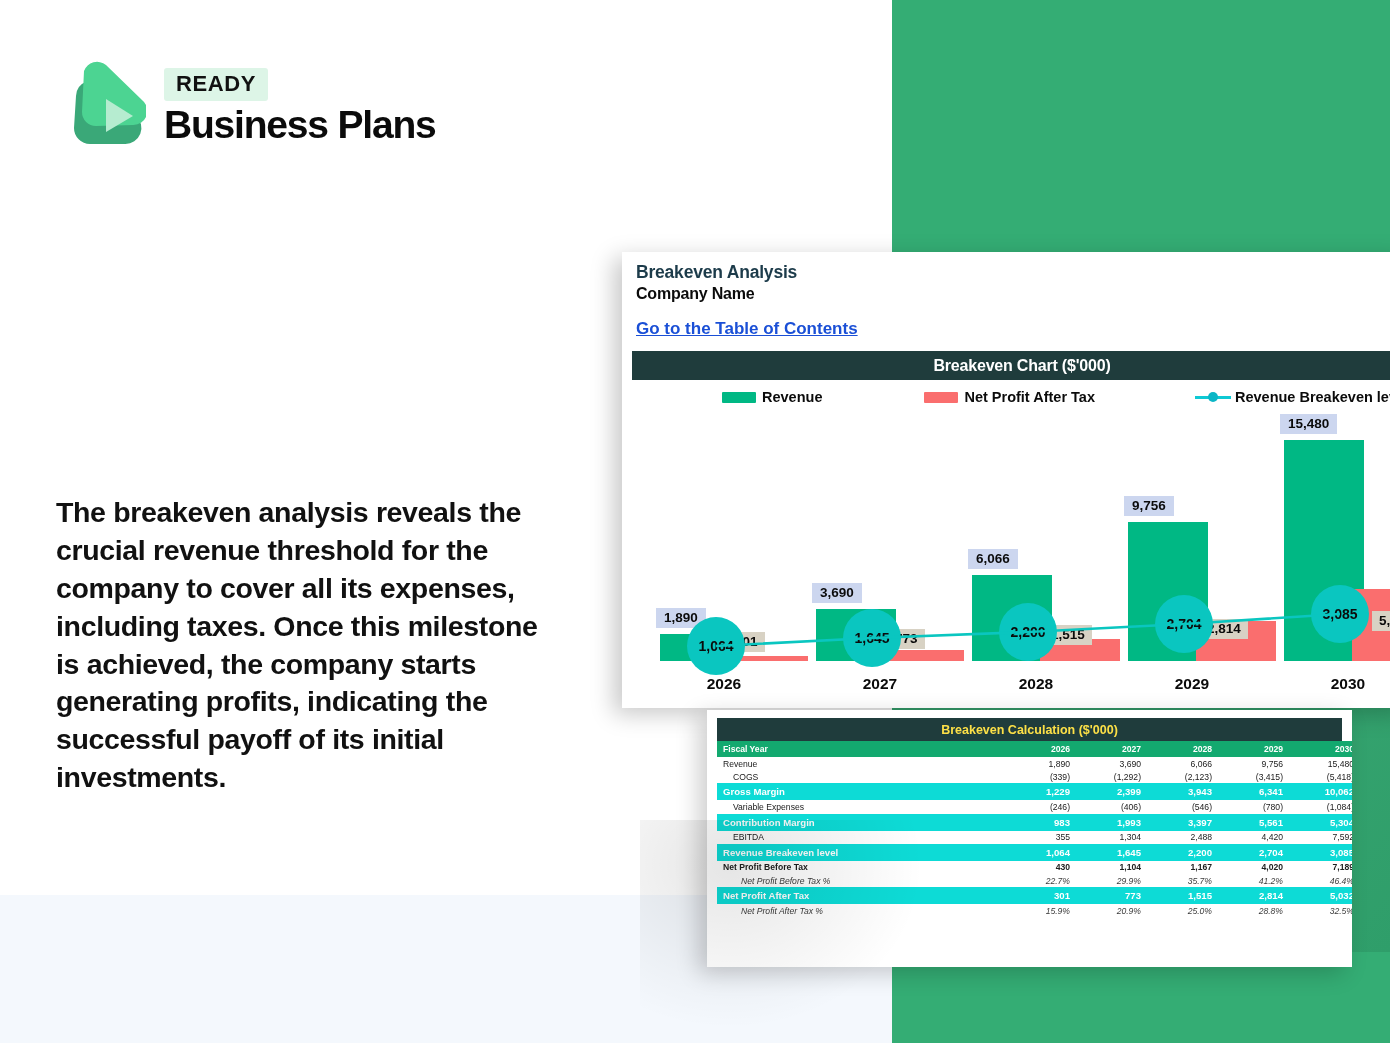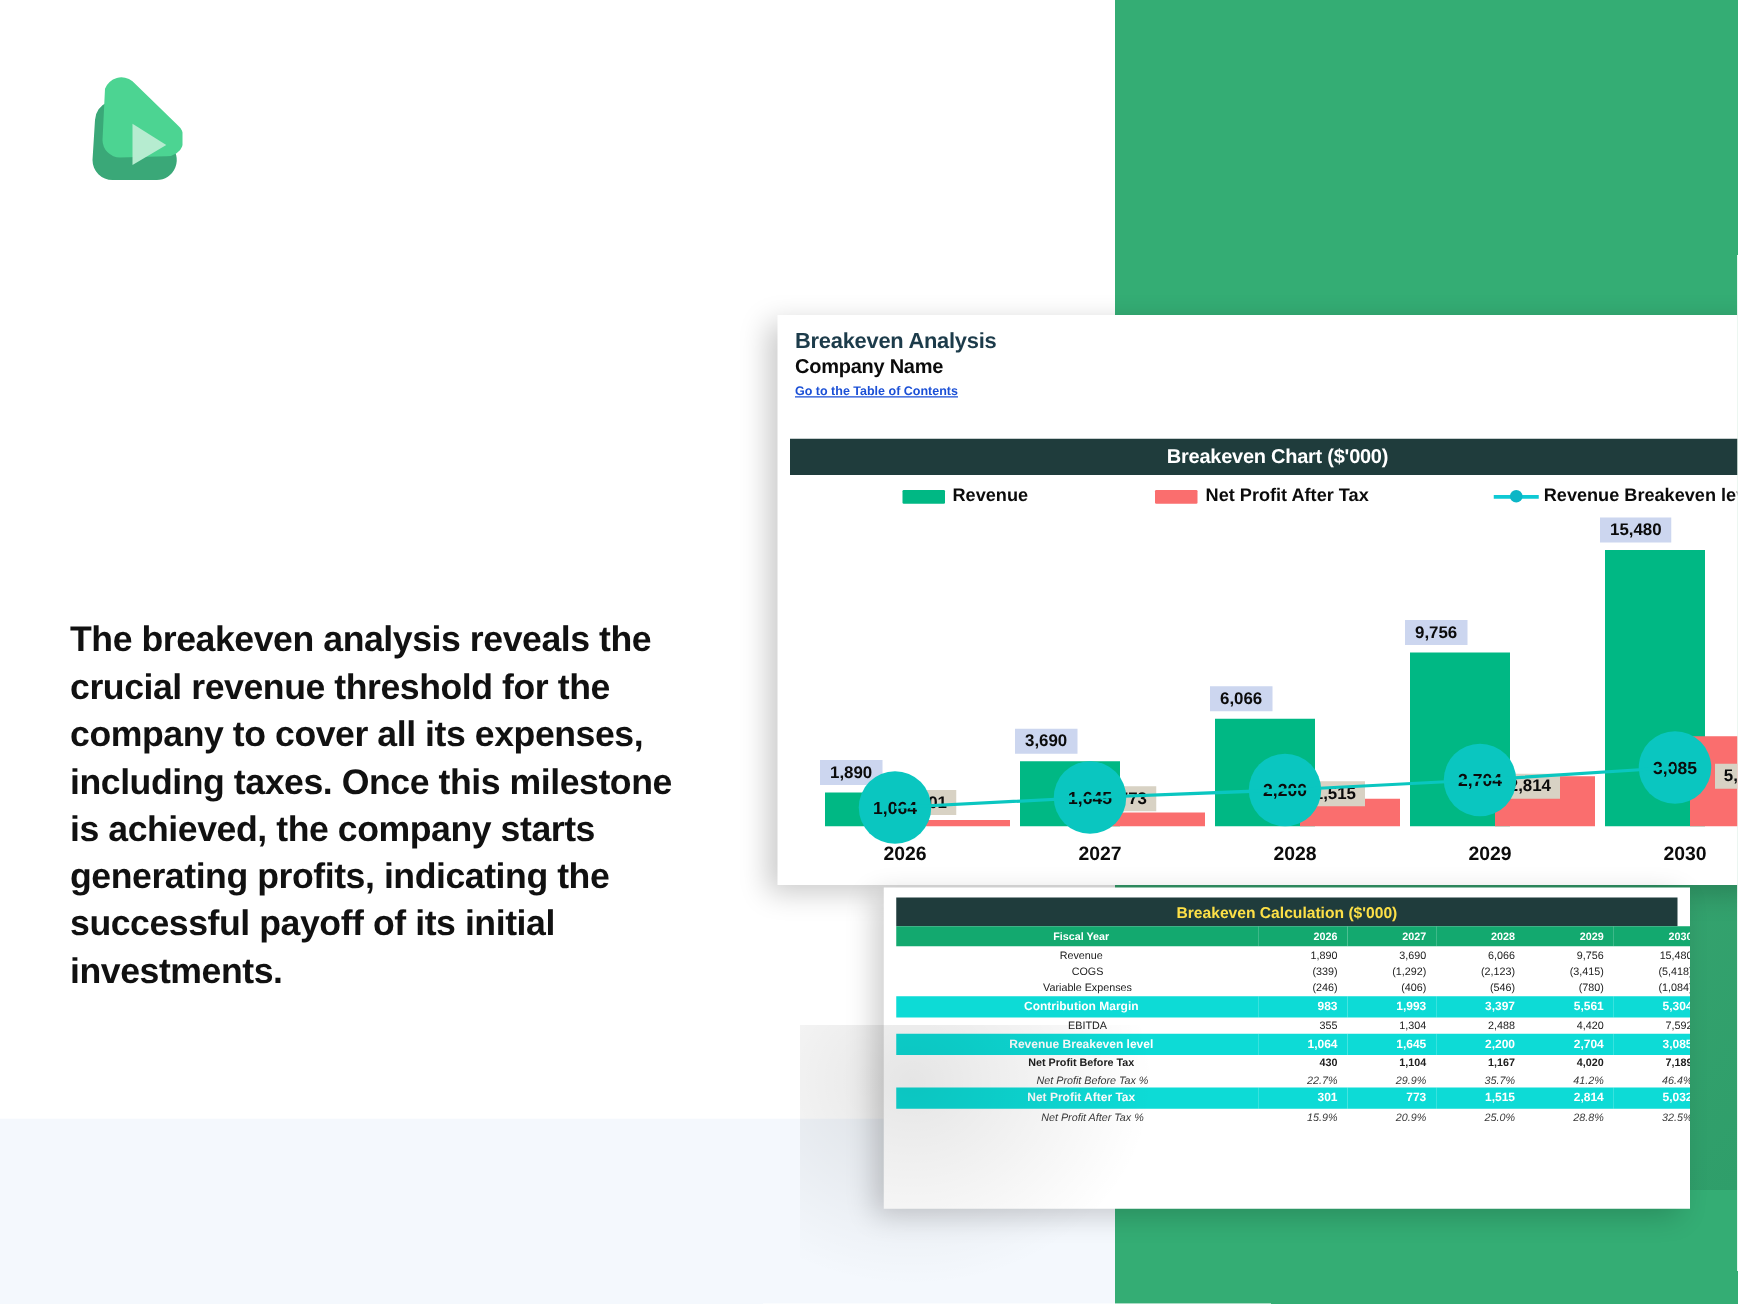--- a/index.html
+++ b/index.html
@@ -69,22 +69,22 @@
   .chart-card {
     position: absolute; left: 622px; top: 252px; width: 790px; height: 456px;
     background: #ffffff;
     box-shadow: -8px 6px 22px rgba(0,0,0,0.22);
     overflow: hidden;
   }
   .sheet-head { position: relative; padding: 10px 0 0 14px; height: 92px; }
   .sheet-title { font-size: 17.5px; font-weight: bold; color: #1c3b4a; letter-spacing: -0.2px; }
   .sheet-sub { font-size: 16px; font-weight: bold; color: #0b0b0b; margin-top: 2px; letter-spacing: -0.2px; }
   .sheet-link {
-    font-size: 10px; font-weight: bold; color: #1a4fd6;
-    text-decoration: underline; margin-top: 4px; display: inline-block;
+    font-size: 17px; font-weight: bold; color: #1a4fd6;
+    text-decoration: underline; margin-top: 16px; display: inline-block;
   }
 
   .chart-banner {
     position: absolute; left: 10px; top: 99px; width: 780px; height: 29px;
     background: #1f3c3c; color: #ffffff; font-size: 16px; font-weight: bold;
     display: flex; align-items: center; justify-content: center; letter-spacing: -0.2px;
   }
   .legend {
     position: absolute; left: 10px; top: 132px; width: 780px; height: 26px;
     display: flex; align-items: center; font-size: 14.5px; font-weight: bold; color: #0b0b0b;
@@ -139,21 +139,21 @@
     background: #ffffff; box-shadow: -8px 6px 22px rgba(0,0,0,0.20);
     padding: 8px 10px 0 10px; overflow: hidden;
   }
   .tbl-banner {
     height: 23px; background: #1f3c3c; color: #fde047;
     font-size: 12.5px; font-weight: bold;
     display: flex; align-items: center; justify-content: center;
   }
   table.calc { width: 100%; border-collapse: collapse; table-layout: fixed; }
   table.calc td { font-size: 8.6px; padding: 1.6px 0; color: #202020; }
-  .c-label { width: 290px; padding-left: 6px !important; text-align: center; }
+  .c-label { width: 290px; padding-left: 6px !important; }
   .c-num { text-align: right; padding-right: 8px !important; width: 71px; }
   tr.head td { background: #13a96f; color: #ffffff; font-weight: bold; font-size: 8.6px; padding: 3px 0; }
   tr.hl td { background: #0ddbd6; color: #ffffff; font-weight: bold; font-size: 9.6px; padding: 3px 0; }
   tr.bold td { font-weight: bold; }
   tr.ital td { font-style: italic; color: #3a3a3a; }
   td.indent1 { padding-left: 16px !important; }
   td.indent2 { padding-left: 24px !important; }
 </style>
 </head>
 <body>
@@ -165,20 +165,24 @@
   <div class="bg-green-bottom"></div>
   <div class="bg-bluegrey"></div>
 
   <div class="logo-wrap">
     <div class="logo-mark">
       <svg width="88" height="104" viewBox="0 0 88 104" xmlns="http://www.w3.org/2000/svg">
         <path d="M18 38 a16 16 0 0 1 27 -11 L78 58 a16 16 0 0 1 -11 28 L32 86 a16 16 0 0 1 -16 -16 Z" fill="#3aa878"></path>
         <path d="M26 13 a14 14 0 0 1 22 -6 L84 42 a14 14 0 0 1 -9 25 L38 68 a14 14 0 0 1 -14 -14 Z" fill="#4cd492"></path>
         <path d="M48 41 L75 58 L48 74 Z" fill="#b6ecd0"></path>
       </svg>
+    </div>
+    <div class="logo-text">
+      <span class="ready-badge">READY</span>
+      <div class="brand-name">Business Plans</div>
     </div>
   </div>
 
   <div class="bodycopy">The breakeven analysis reveals the crucial revenue threshold for the company to cover all its expenses, including taxes. Once this milestone is achieved, the company starts generating profits, indicating the successful payoff of its initial investments.</div>
 
   <div class="chart-card">
 
     <div class="sheet-head">
       <div class="sheet-title">Breakeven Analysis</div>
       <div class="sheet-sub">Company Name</div>
@@ -282,20 +286,28 @@
             <td class="c-num">15,480</td>
           </tr>
           <tr>
             <td class="c-label indent1">COGS</td>
             <td class="c-num">(339)</td>
             <td class="c-num">(1,292)</td>
             <td class="c-num">(2,123)</td>
             <td class="c-num">(3,415)</td>
             <td class="c-num">(5,418)</td>
           </tr>
+          <tr class="hl">
+            <td class="c-label">Gross Margin</td>
+            <td class="c-num">1,229</td>
+            <td class="c-num">2,399</td>
+            <td class="c-num">3,943</td>
+            <td class="c-num">6,341</td>
+            <td class="c-num">10,062</td>
+          </tr>
           <tr>
             <td class="c-label indent1">Variable Expenses</td>
             <td class="c-num">(246)</td>
             <td class="c-num">(406)</td>
             <td class="c-num">(546)</td>
             <td class="c-num">(780)</td>
             <td class="c-num">(1,084)</td>
           </tr>
           <tr class="hl">
             <td class="c-label">Contribution Margin</td>

